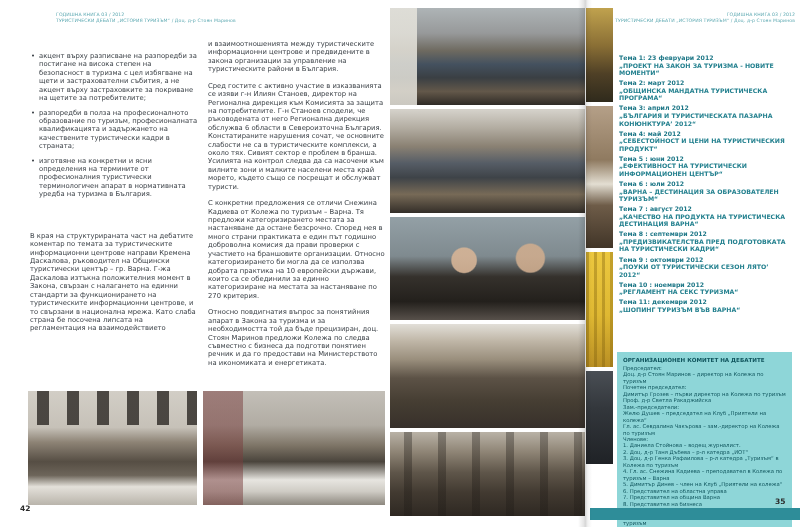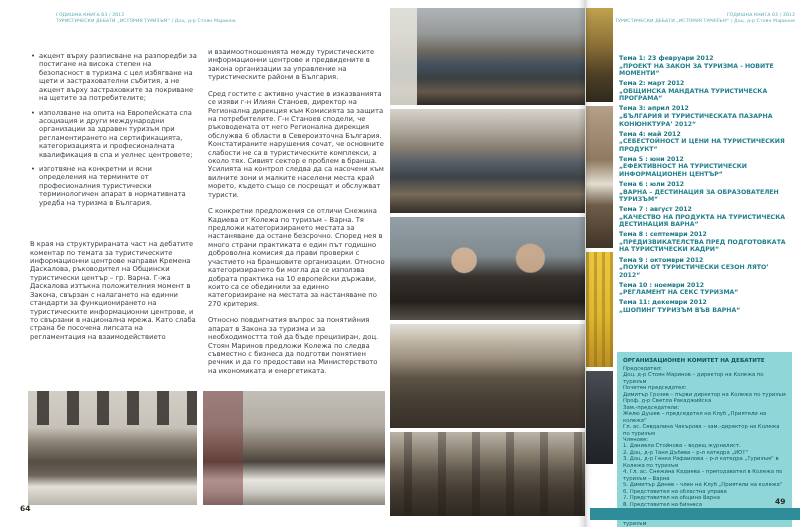--- a/index.html
+++ b/index.html
@@ -4,21 +4,21 @@
 <style>
   html,body{margin:0;padding:0;background:#efefed;}
   .spread{position:relative;width:800px;height:527px;background:#ffffff;overflow:hidden;
           font-family:"DejaVu Sans",sans-serif;color:#3b4147;}
   
   .pg-header{position:absolute;top:12px;font-size:4.6px;line-height:1.35;color:#5aa7b0;letter-spacing:.1px;}
   .pg-header.left{left:56px;text-align:left;}
   .pg-header.right{right:5px;text-align:right;}
   
   .col1{position:absolute;left:30px;top:52px;width:168px;}
-  .col2{position:absolute;left:208px;top:48px;width:177px;}
+  .col2{position:absolute;left:208px;top:40px;width:177px;}
   .bullets{margin:0;padding:0;list-style:none;}
   .bullets li{position:relative;padding-left:9px;margin:0 0 6px 0;
               font-size:6.8px;line-height:1.24;}
   .bullets li::before{content:"•";position:absolute;left:1px;top:0;color:#3b4147;}
   .par{margin:0;font-size:6.8px;line-height:1.24;}
   .parA{margin-top:33px;}
   .col2 .par{margin-bottom:8px;}
   
   .ph{position:absolute;overflow:hidden;}
   .ph-gallery{background:
@@ -74,21 +74,21 @@
 
   <div>
     <div class="pg-header left">
       <div>ГОДИШНА КНИГА 03 / 2012</div>
       <div>ТУРИСТИЧЕСКИ ДЕБАТИ „ИСТОРИЯ ТУРИЗЪМ“ / Доц. д-р Стоян Маринов</div>
     </div>
 
     <div class="col1">
       <ul class="bullets">
         <li>акцент върху разписване на разпоредби за постигане на висока степен на безопасност в туризма с цел избягване на щети и застрахователни събития, а не акцент върху застраховките за покриване на щетите за потребителите;</li>
-        <li>използване на опита на Европейската спа асоциация и други международни организации за здравен туризъм при регламентирането на сертификацията, категоризацията и професионалната квалификация в спа и уелнес центровете;</li>
+        <li>разпоредби в полза на професионалното образование по туризъм, професионалната квалификацията и задържането на качествените туристически кадри в страната;</li>
         <li>изготвяне на конкретни и ясни определения на термините от професионалния туристически терминологичен апарат в нормативната уредба на туризма в България.</li>
       </ul>
       <p class="par parA">В края на структурираната част на дебатите коментар по темата за туристическите информационни центрове направи Кремена Даскалова, ръководител на Общински туристически център – гр. Варна. Г-жа Даскалова изтъкна положителния момент в Закона, свързан с налагането на единни стандарти за функционирането на туристическите информационни центрове, и то свързани в национална мрежа. Като слаба страна бе посочена липсата на регламентация на взаимодействието</p>
     </div>
 
     <div class="col2">
       <p class="par">и взаимоотношенията между туристическите информационни центрове и предвидените в закона организации за управление на туристическите райони в България.</p>
       <p class="par">Сред гостите с активно участие в изказванията се изяви г-н Илиян Станоев, директор на Регионална дирекция към Комисията за защита на потребителите. Г-н Станоев сподели, че ръководената от него Регионална дирекция обслужва 6 области в Североизточна България. Констатираните нарушения сочат, че основните слабости не са в туристическите комплекси, а около тях. Сивият сектор е проблем в бранша. Усилията на контрол следва да са насочени към вилните зони и малките населени места край морето, където също се посрещат и обслужват туристи.</p>
       <p class="par">С конкретни предложения се отличи Снежина Кадиева от Колежа по туризъм – Варна. Тя предложи категоризирането местата за настаняване да остане безсрочно. Според нея в много страни практиката е един път годишно доброволна комисия да прави проверки с участието на браншовите организации. Относно категоризирането би могла да се използва добрата практика на 10 европейски държави, които са се обединили за единно категоризиране на местата за настаняване по 270 критерия.</p>
       <p class="par">Относно повдигнатия въпрос за понятийния апарат в Закона за туризма и за необходимостта той да бъде прецизиран, доц. Стоян Маринов предложи Колежа по следва съвместно с бизнеса да подготви понятиен речник и да го предостави на Министерството на икономиката и енергетиката.</p>
@@ -96,21 +96,21 @@
 
     <div class="ph ph-gallery" style="left:28px;top:391px;width:169px;height:114px;"></div>
     <div class="ph ph-room" style="left:203px;top:391px;width:182px;height:114px;"></div>
 
     <div class="ph ph-meet1" style="left:390px;top:8px;width:195px;height:97px;"></div>
     <div class="ph ph-meet2" style="left:390px;top:109px;width:195px;height:104px;"></div>
     <div class="ph ph-closeup" style="left:390px;top:217px;width:195px;height:103px;"></div>
     <div class="ph ph-class" style="left:390px;top:324px;width:195px;height:104px;"></div>
     <div class="ph ph-crowd" style="left:390px;top:432px;width:195px;height:84px;"></div>
 
-    <div class="pagenum num-left">64</div>
+    <div class="pagenum num-left">42</div>
   </div>
 
   <div>
     <div class="pg-header right">
       <div>ГОДИШНА КНИГА 03 / 2012</div>
       <div>ТУРИСТИЧЕСКИ ДЕБАТИ „ИСТОРИЯ ТУРИЗЪМ“ / Доц. д-р Стоян Маринов</div>
     </div>
 
     <div class="ph ph-s1" style="left:586px;top:8px;width:27px;height:94px;"></div>
     <div class="ph ph-s2" style="left:586px;top:106px;width:27px;height:142px;"></div>
@@ -180,18 +180,18 @@
       <div class="c-line">3.  Доц. д-р Генка Рафаилова – р-л катедра „Туризъм“ в Колежа по туризъм</div>
       <div class="c-line">4.  Гл. ас. Снежина Кадиева – преподавател в Колежа по туризъм – Варна</div>
       <div class="c-line">5.  Димитър Динев – член на Клуб „Приятели на колежа“</div>
       <div class="c-line">6.  Представител на областна управа</div>
       <div class="c-line">7.  Представител на община Варна</div>
       <div class="c-line">8.  Представител на бизнеса</div>
       <div class="c-line">Отговорен секретар:</div>
       <div class="c-line">Златка Тодорова-Хамдан – методист в Колежа по туризъм</div>
     </div>
 
-    <div class="pagenum num-right">49</div>
+    <div class="pagenum num-right">35</div>
     <div class="footer-bar"></div>
   </div>
 
   <div class="gutter"></div>
 </div>
 
 </body></html>

